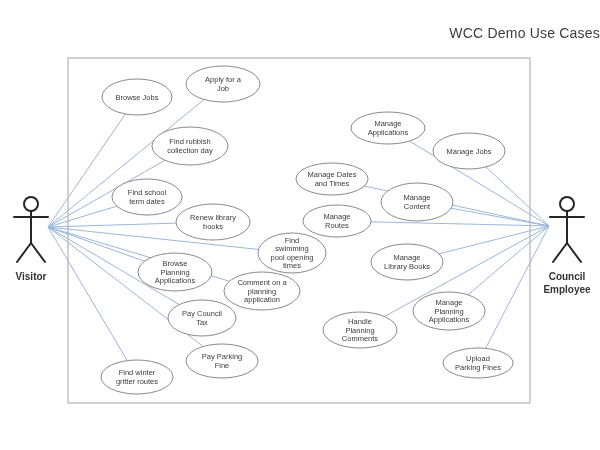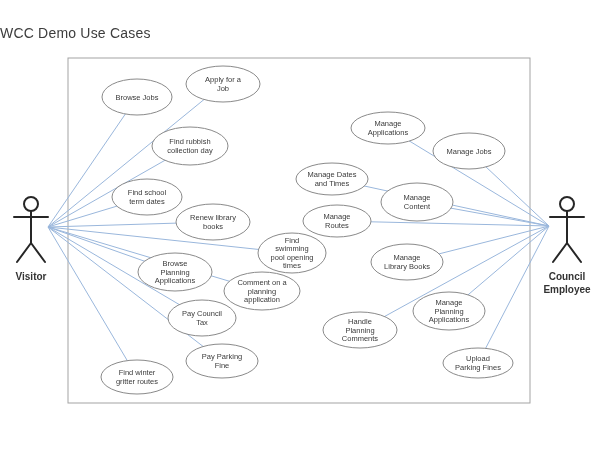--- a/index.html
+++ b/index.html
@@ -15,21 +15,21 @@
     position: relative;
     width: 600px;
     height: 450px;
     background: #ffffff;
   }
   .diagram-title {
     position: absolute;
     top: 25px;
     left: 0;
     width: 600px;
-    text-align: left;
+    text-align: right;
     font-size: 14px;
     line-height: 16px;
     color: #3d3d3d;
     letter-spacing: 0.2px;
   }
   svg.diagram {
     position: absolute;
     top: 0;
     left: 0;
   }

